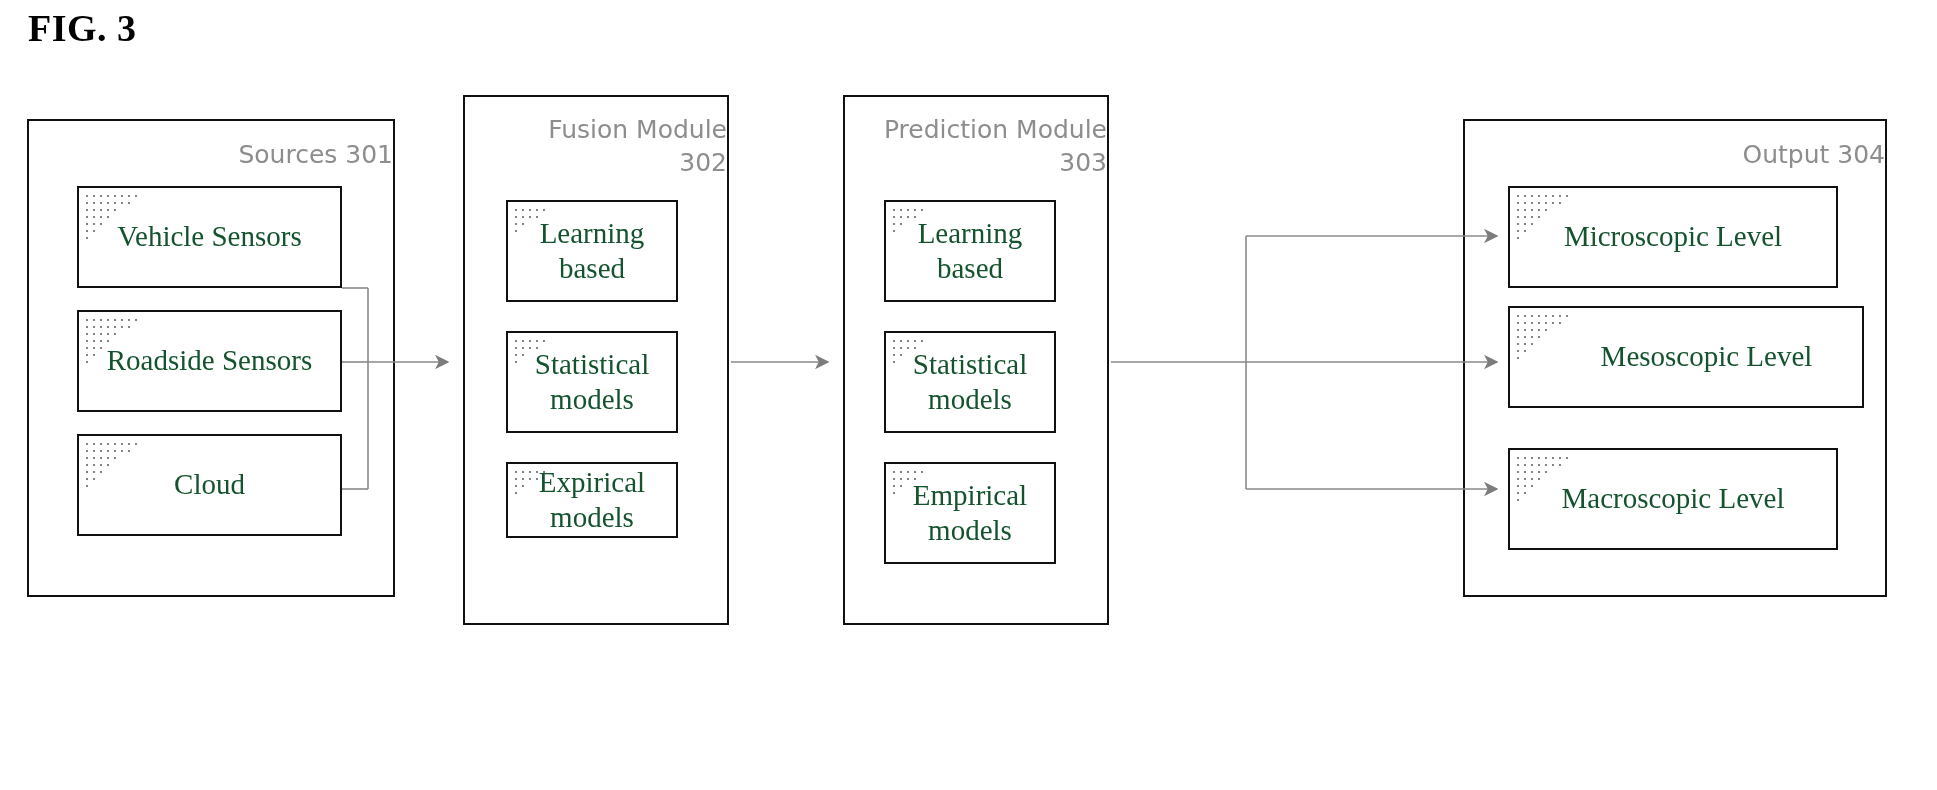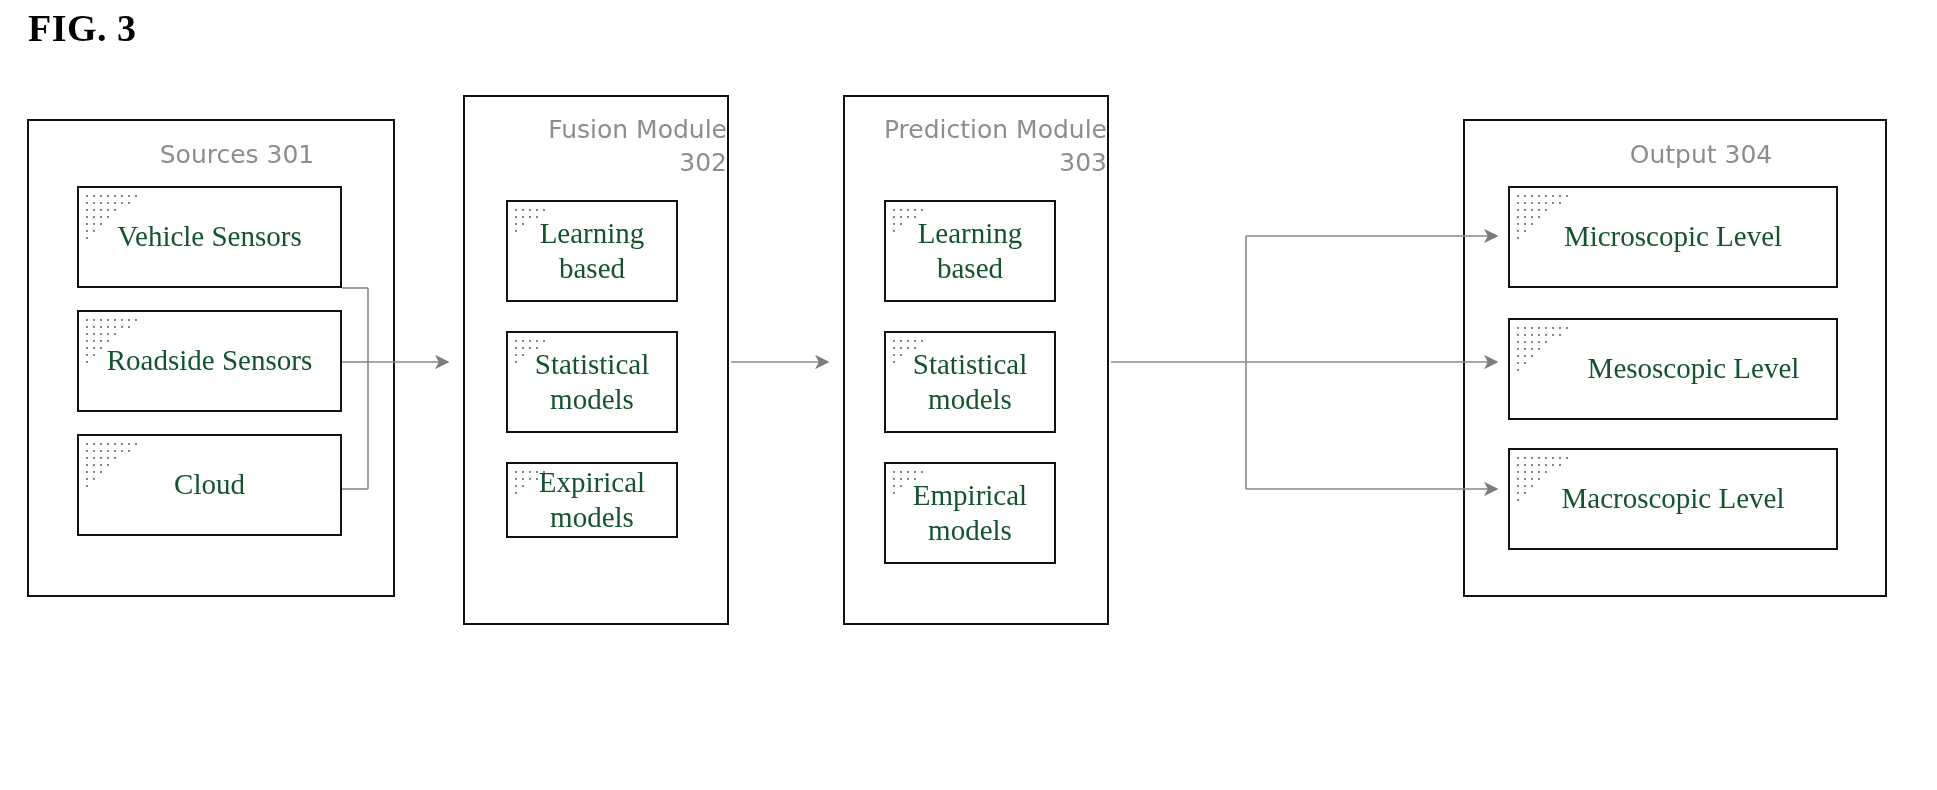--- a/index.html
+++ b/index.html
@@ -47,21 +47,21 @@
     text-align: right;
     font-family: "DejaVu Sans", sans-serif;
     font-size: 25px;
     font-weight: 400;
     line-height: 1.32;
     color: #8d8d8d;
     white-space: pre-line;
     pointer-events: none;
   }
   .panel-title.left-align {
-    text-align: center;
+    text-align: right;
     padding-left: 52px;
     box-sizing: border-box;
   }
 
   
   .node {
     position: absolute;
     border: 2px solid #111111;
     background: #ffffff;
     box-sizing: border-box;
@@ -419,21 +419,21 @@
             <circle cx="17" cy="31" r="0.9"></circle>
           <circle cx="3" cy="38" r="0.9"></circle>
             <circle cx="10" cy="38" r="0.9"></circle>
           <circle cx="3" cy="45" r="0.9"></circle>
         </g>
       </svg>
     </span>
     <span class="node-label">Microscopic Level</span>
   </div>
 
-  <div class="node" style="left:1508px; top:318px; width:330px; height:102px;padding-left:41px;">
+  <div class="node" style="left:1508px; top:306px; width:356px; height:102px;padding-left:41px;">
     <span class="stipple">
       <svg width="62" height="46" viewBox="0 0 62 46" xmlns="http://www.w3.org/2000/svg">
         <g fill="#4a4a4a">
           <circle cx="3" cy="3" r="0.9"></circle>
             <circle cx="10" cy="3" r="0.9"></circle>
             <circle cx="17" cy="3" r="0.9"></circle>
           <circle cx="24" cy="3" r="0.9"></circle>
             <circle cx="31" cy="3" r="0.9"></circle>
             <circle cx="38" cy="3" r="0.9"></circle>
           <circle cx="45" cy="3" r="0.9"></circle>

